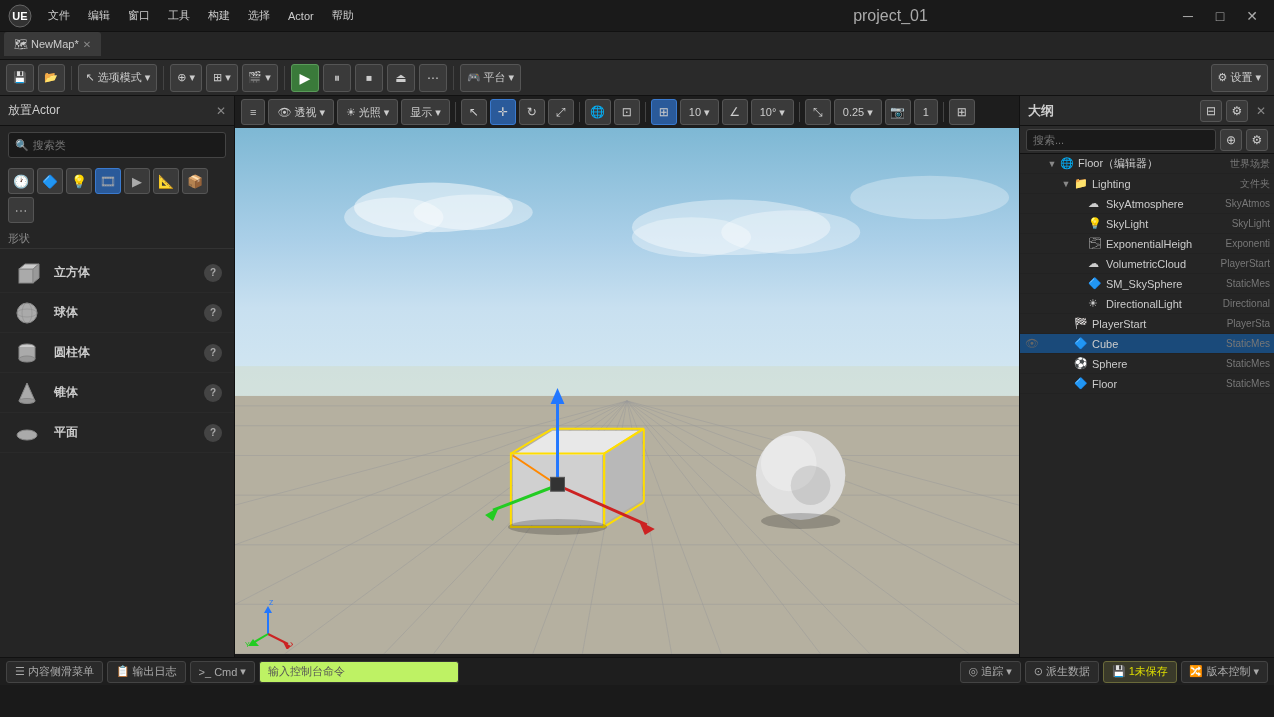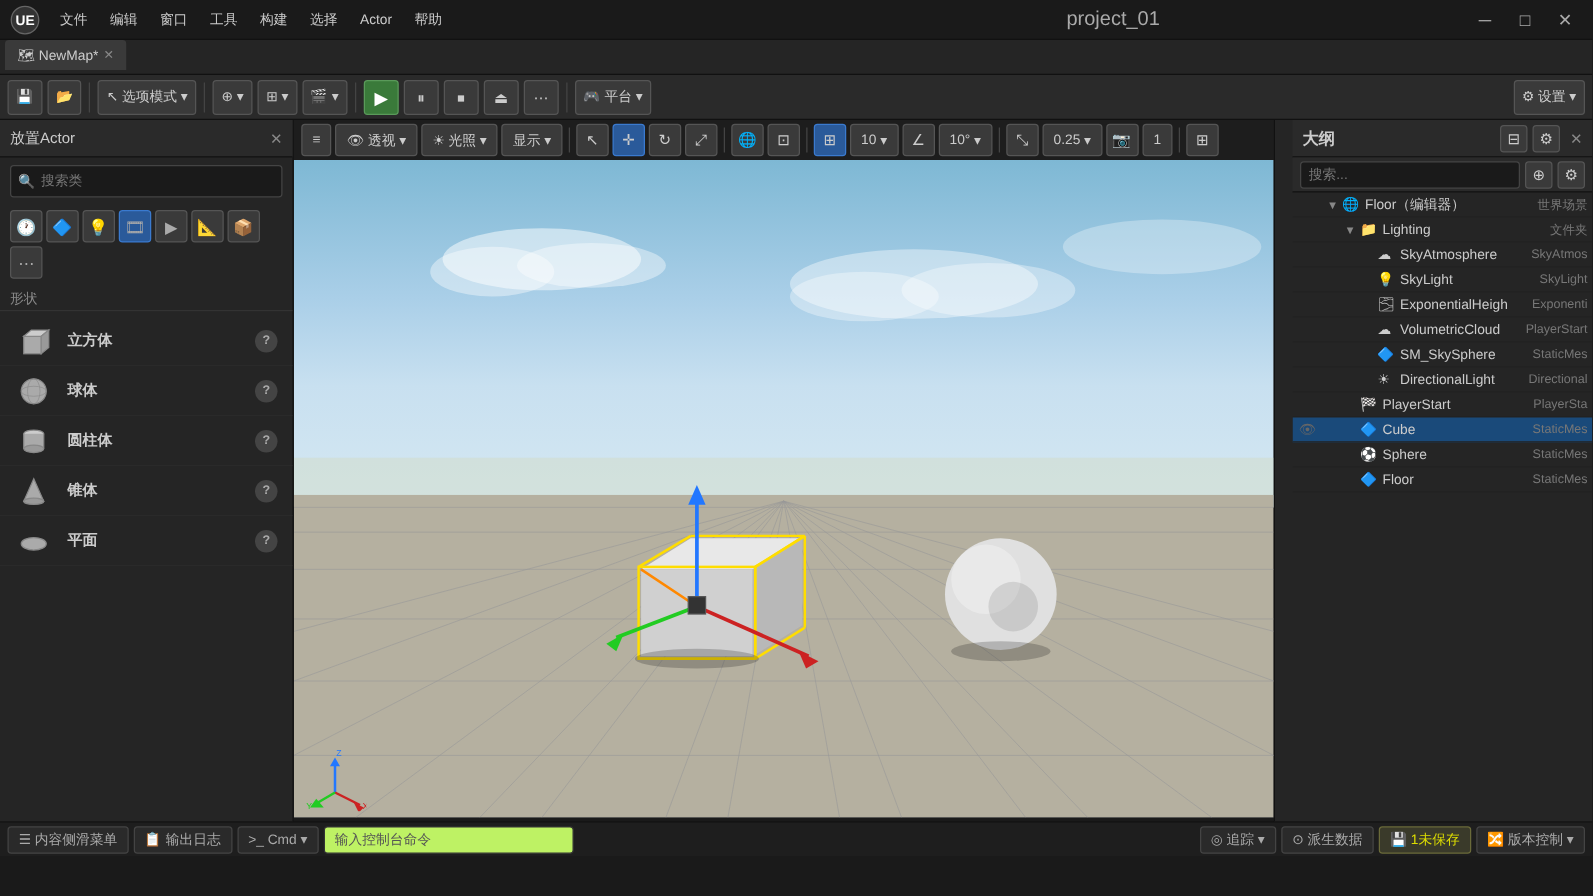--- a/index.html
+++ b/index.html
@@ -313,21 +313,20 @@
       height: 50px;
     }
 
     
     #right-panel {
       width: 255px;
       background: #252525;
       border-left: 1px solid #111;
       display: flex;
       flex-direction: column;
-      padding-left: 14px;
     }
     #outliner-header {
       height: 30px;
       background: #2a2a2a;
       display: flex;
       align-items: center;
       padding: 0 8px;
       border-bottom: 1px solid #111;
       gap: 4px;
     }

